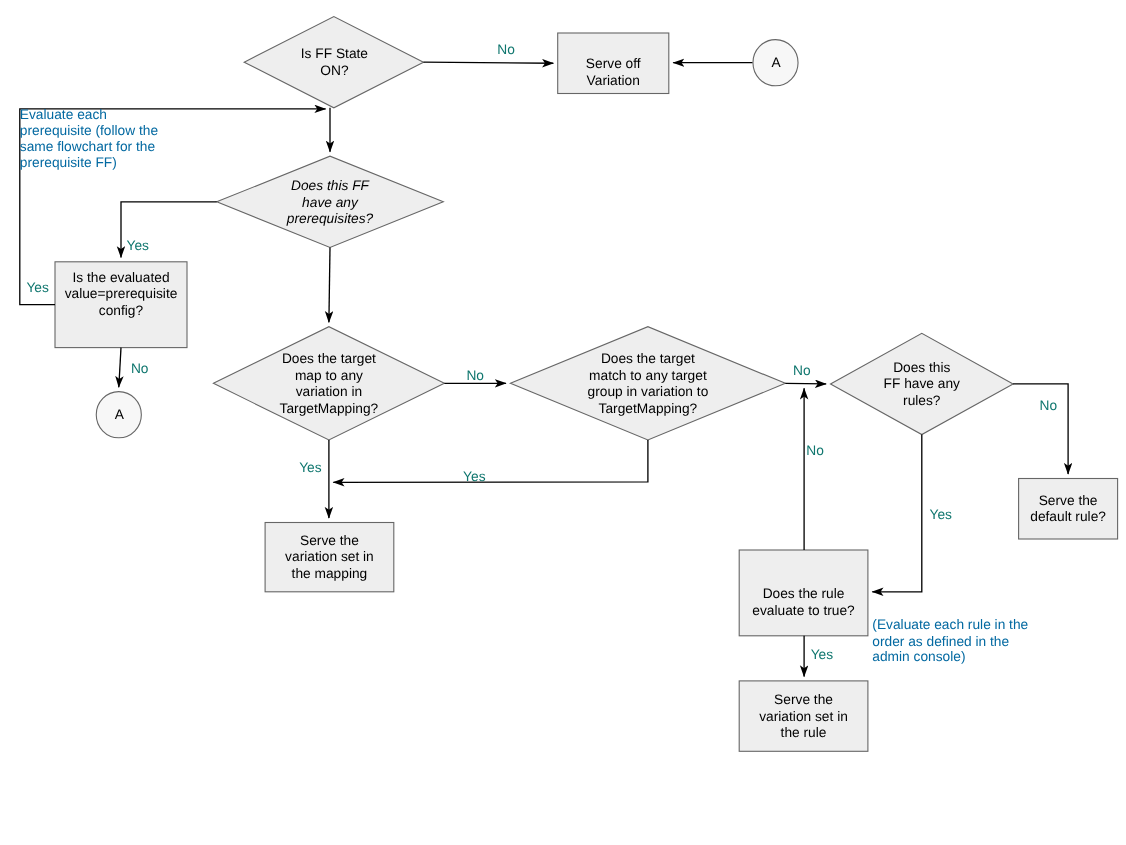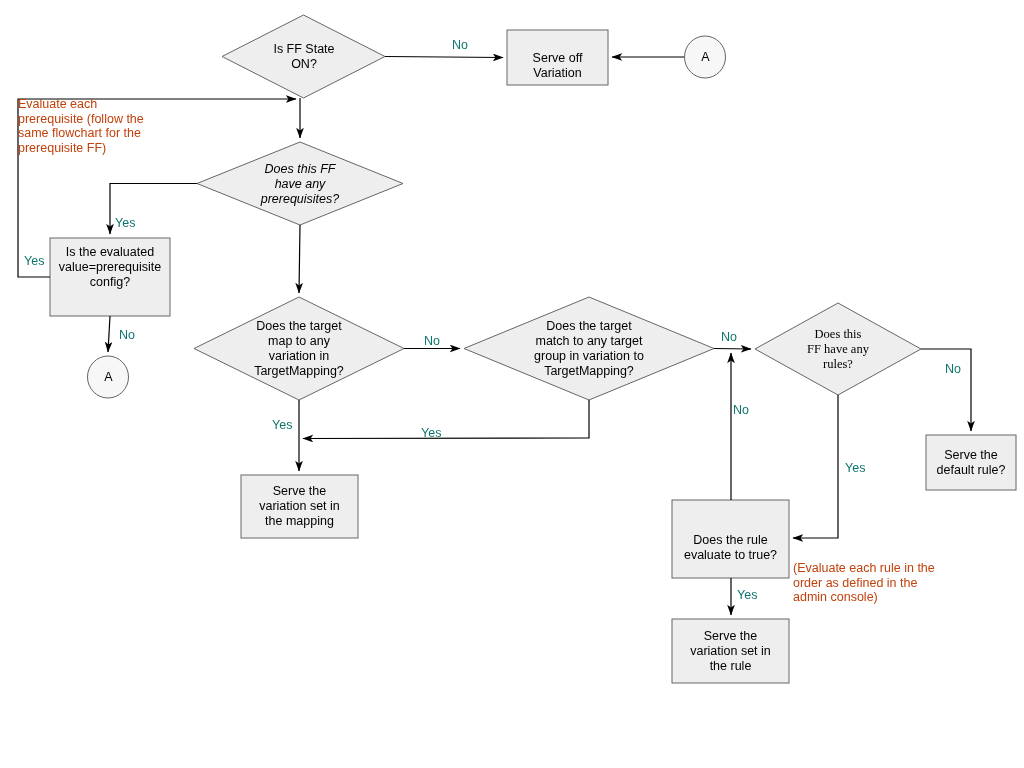--- a/index.html
+++ b/index.html
@@ -38,21 +38,21 @@
   .edge-label {
     position: absolute;
     font-size: 12.5px;
     color: #0f766e;
     line-height: 15px;
     white-space: nowrap;
   }
   .note-text {
     position: absolute;
     font-size: 12.5px;
-    color: #c2410c;
+    color: #0369a1;
     line-height: 14.5px;
     white-space: pre-line;
   }
 </style>
 </head>
 <body>
 
 <div id="canvas">
 
   <svg class="layer" viewBox="0 0 1024 768">
@@ -140,21 +140,21 @@
   <div class="node-label" style="left:229px; top:318px; width:140px; height:62px;">Does the target
 map to any
 variation in
 TargetMapping?</div>
 
   <div class="node-label" style="left:499px; top:318px; width:180px; height:62px;">Does the target
 match to any target
 group in variation to
 TargetMapping?</div>
 
-  <div class="node-label" style="left:783px; top:325px; width:110px; height:48px;font-family:Liberation Serif, serif;">Does this
+  <div class="node-label" style="left:783px; top:325px; width:110px; height:48px;">Does this
 FF have any
 rules?</div>
 
   <div class="node-label" style="left:926px; top:435px; width:90px; height:55px;">Serve the
 default rule?</div>
 
   <div class="node-label" style="left:241px; top:475px; width:117px; height:63px;">Serve the
 variation set in
 the mapping</div>
 

